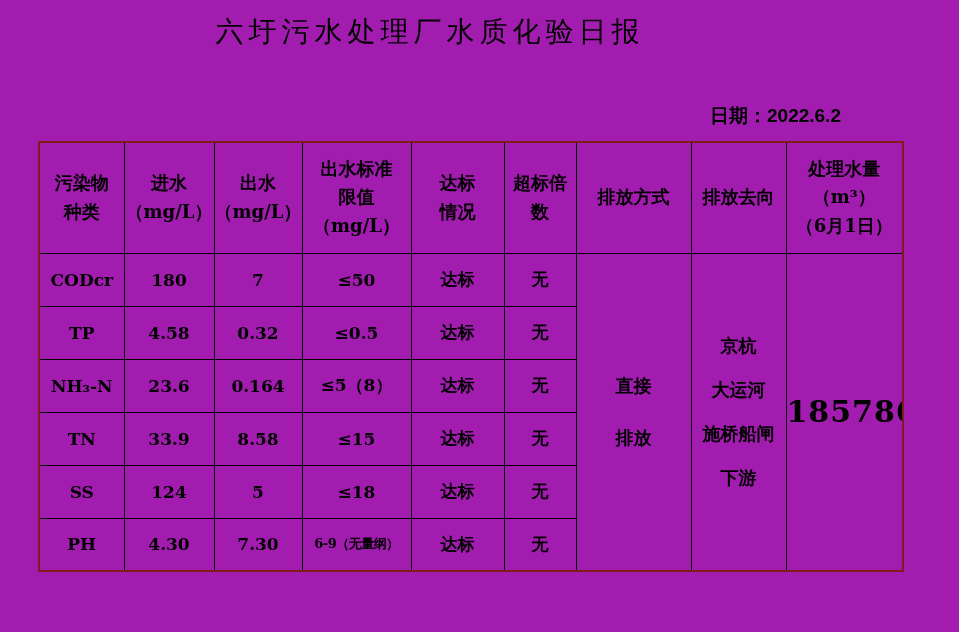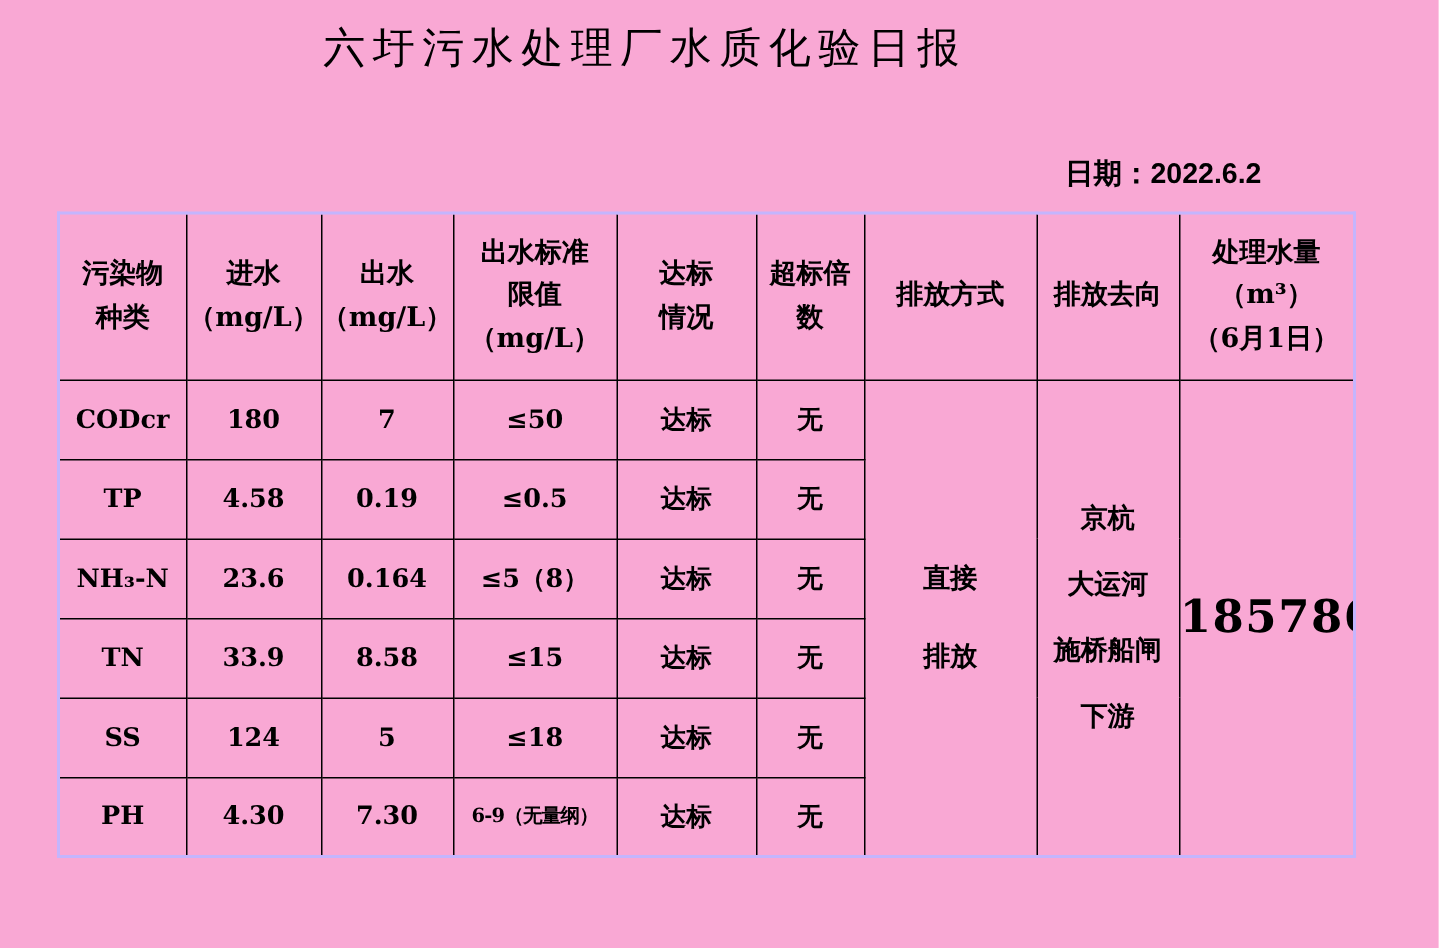--- a/index.html
+++ b/index.html
@@ -4,21 +4,21 @@
 <style>
   * { box-sizing: border-box; margin: 0; padding: 0; }
   html, body { background: #ffffff; }
   body {
     width: 959px; height: 632px;
     font-family: "DejaVu Serif", "Liberation Serif", serif;
     color: #000;
     position: relative;
     overflow: hidden;
   }
-  .page { position: relative; width: 959px; height: 632px; background: #f9a8d4; }
+  .page { position: relative; width: 959px; height: 632px; background: #a21caf; }
 
   .report-title {
     position: absolute; top: 13px; left: 0; width: 860px;
     text-align: center;
     font-size: 28px; font-weight: 400;
     letter-spacing: 5px;
     font-family: "DejaVu Serif", "Liberation Serif", serif;
   }
 
   .meta-sampling {
@@ -29,21 +29,21 @@
     position: absolute; top: 103px; left: 710px;
     font-size: 19px; font-weight: 700;
     font-family: "Liberation Sans", "DejaVu Sans", sans-serif;
   }
 
   table.report {
     position: absolute; left: 38px; top: 141px;
     width: 864px;
     border-collapse: collapse;
     table-layout: fixed;
-    border: 2px solid #c4b5fd;
+    border: 2px solid #7f1d1d;
   }
   table.report th, table.report td {
     border: 1px solid #000;
     text-align: center;
     vertical-align: middle;
     font-weight: 700;
     padding: 0;
     overflow: hidden;
   }
   table.report thead tr { height: 111px; }
@@ -138,21 +138,21 @@
 排放</td>
         <td class="merged-dest" rowspan="6">京杭
 大运河
 施桥船闸
 下游</td>
         <td class="merged-volume" rowspan="6">185786</td>
       </tr>
       <tr class="row-tp">
         <td class="cell">TP</td>
         <td class="num">4.58</td>
-        <td class="num">0.19</td>
+        <td class="num">0.32</td>
         <td class="num limit-cell">≤0.5</td>
         <td class="cell">达标</td>
         <td class="cell">无</td>
       </tr>
       <tr class="row-nh3n">
         <td class="cell">NH₃-N</td>
         <td class="num">23.6</td>
         <td class="num">0.164</td>
         <td class="num limit-cell">≤5（8）</td>
         <td class="cell">达标</td>

